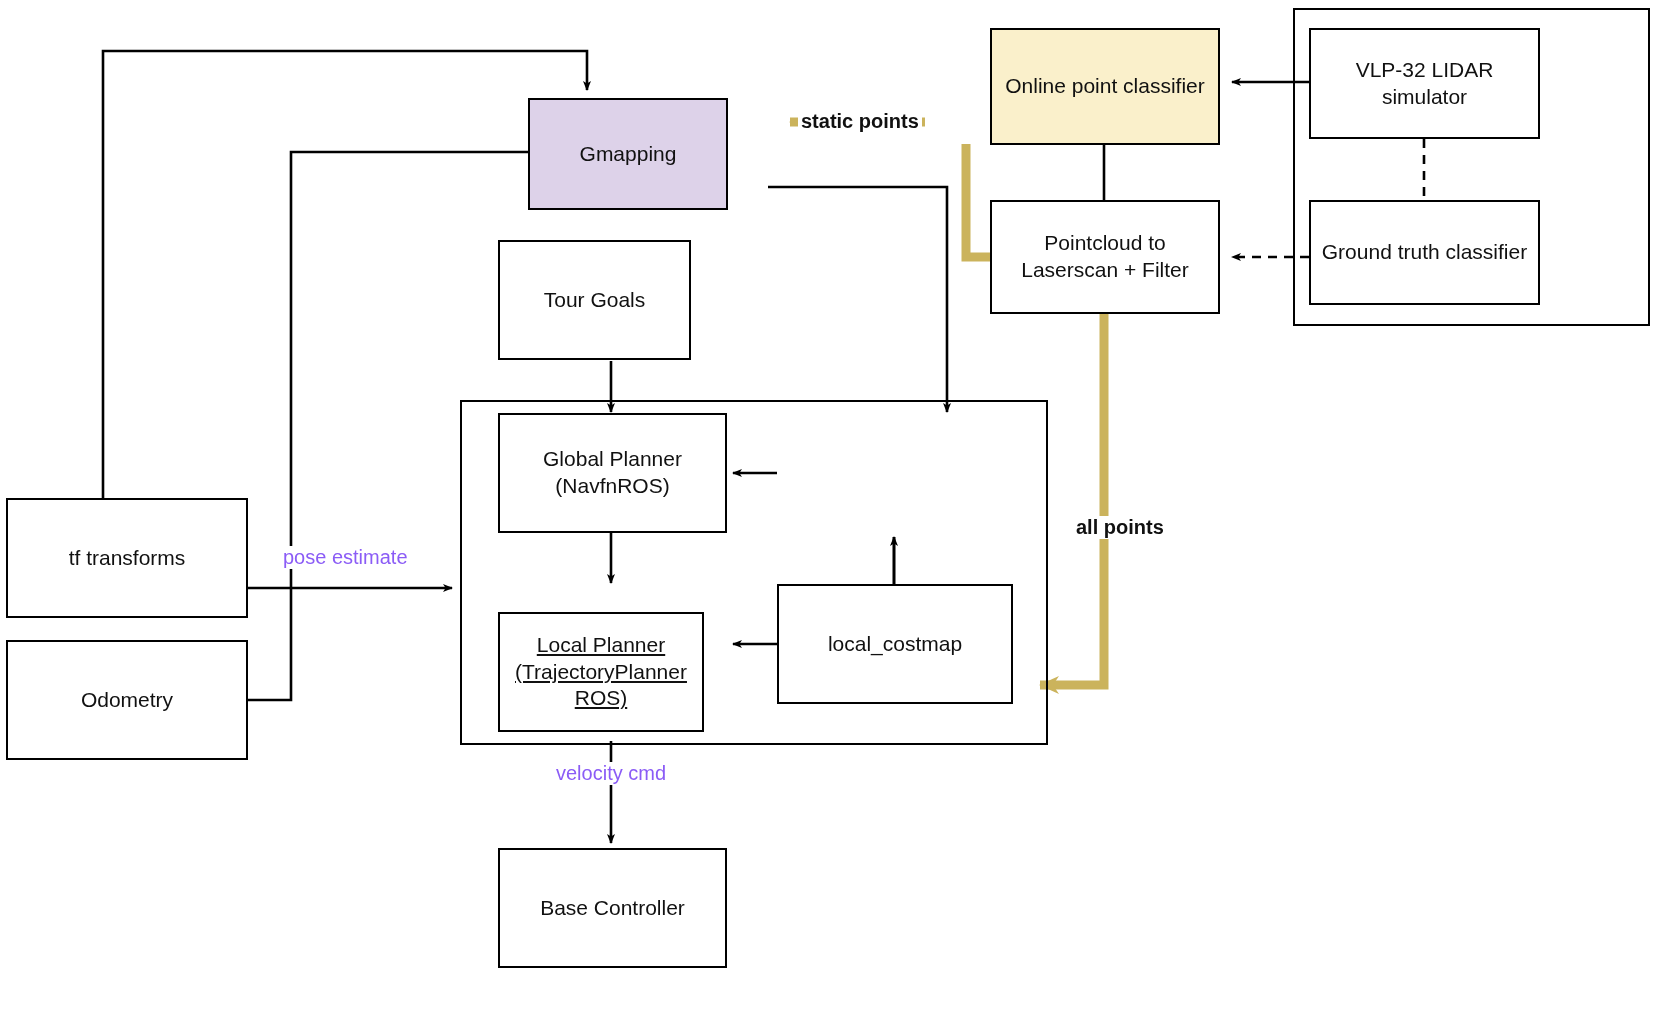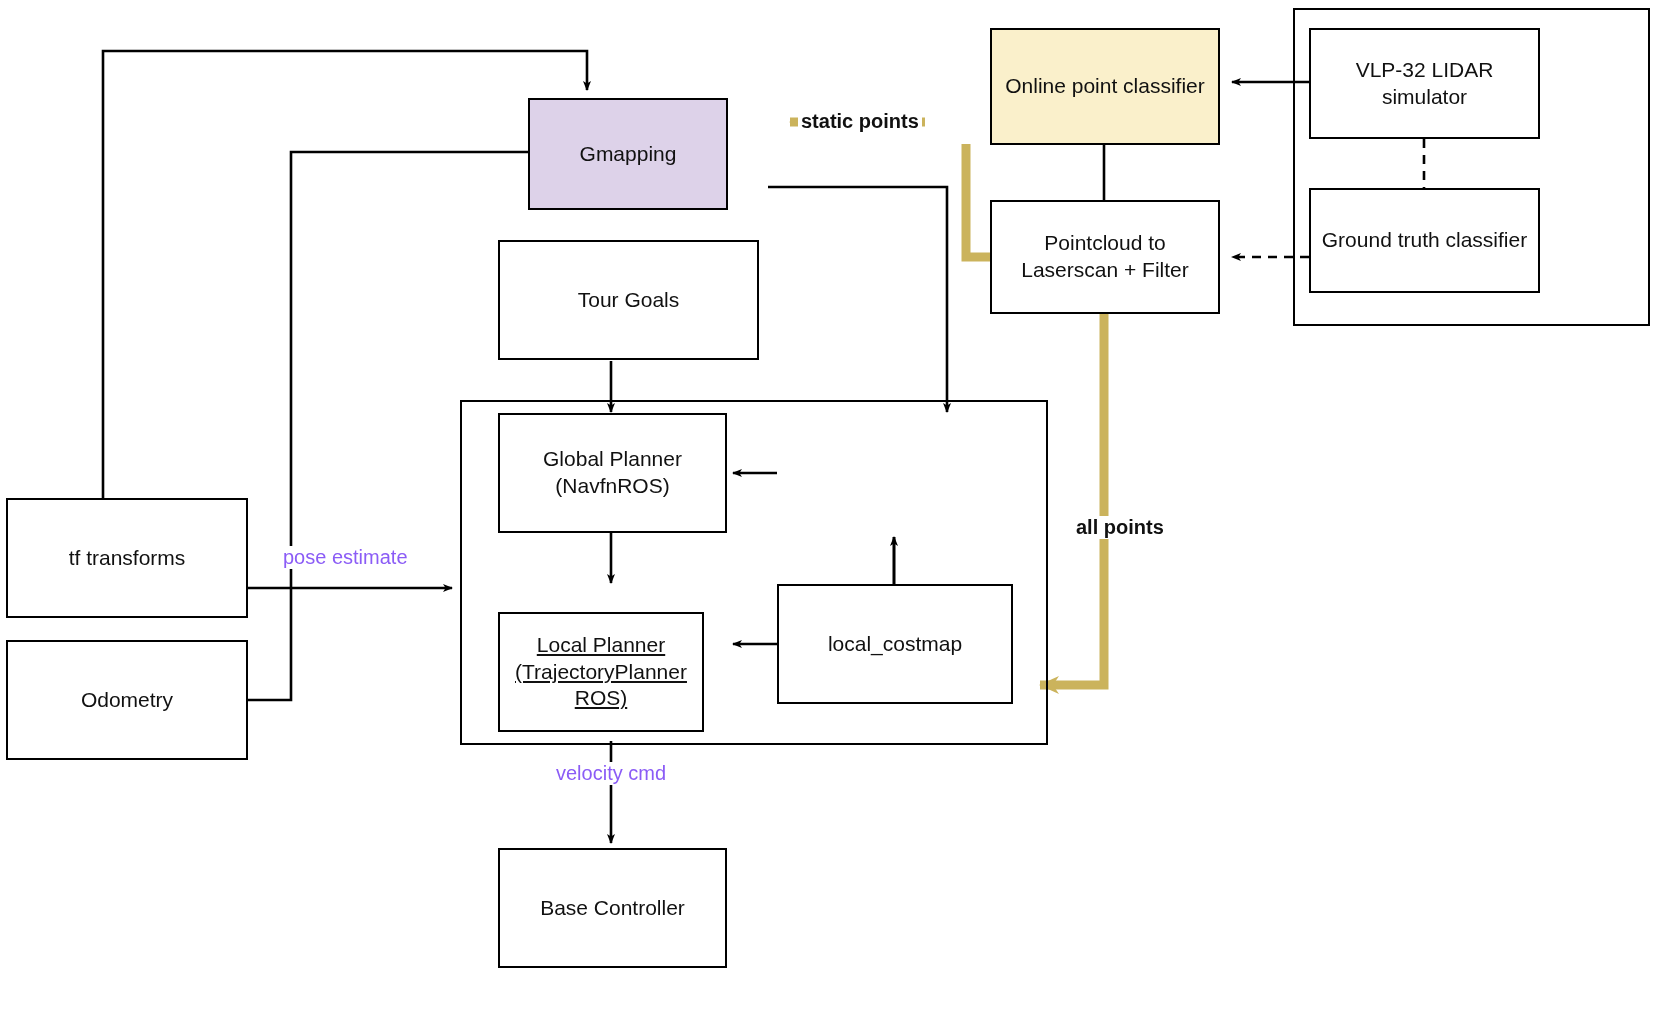--- a/index.html
+++ b/index.html
@@ -107,21 +107,21 @@
     </g>
   </svg>
 
   <div class="container-box" style="left:460px;top:400px;width:588px;height:345px;"></div>
   <div class="container-box" style="left:1293px;top:8px;width:357px;height:318px;"></div>
 
   <div class="node purple" style="left:528px;top:98px;width:200px;height:112px;align-items:center;">
     <span>Gmapping</span>
   </div>
 
-  <div class="node" style="left:498px;top:240px;width:261px;height:120px;">
+  <div class="node" style="left:498px;top:240px;width:193px;height:120px;">
     <span>Tour Goals</span>
   </div>
 
   <div class="node" style="left:6px;top:498px;width:242px;height:120px;">
     <span>tf transforms</span>
   </div>
 
   <div class="node" style="left:6px;top:640px;width:242px;height:120px;">
     <span>Odometry</span>
   </div>
@@ -153,21 +153,21 @@
   <div class="node" style="left:990px;top:200px;width:230px;height:114px;">
     <span>Pointcloud to
 Laserscan + Filter</span>
   </div>
 
   <div class="node" style="left:1309px;top:28px;width:231px;height:111px;">
     <span>VLP-32 LIDAR
 simulator</span>
   </div>
 
-  <div class="node" style="left:1309px;top:188px;width:231px;height:105px;">
+  <div class="node" style="left:1309px;top:200px;width:231px;height:105px;">
     <span>Ground truth classifier</span>
   </div>
 
   <div class="edge-label bold" style="left:798px;top:110px;">static points</div>
 
   <div class="edge-label bold" style="left:1073px;top:516px;">all points</div>
 
   <div class="edge-label" style="left:280px;top:546px;">pose estimate</div>
 
   <div class="edge-label" style="left:553px;top:762px;">velocity cmd</div>

